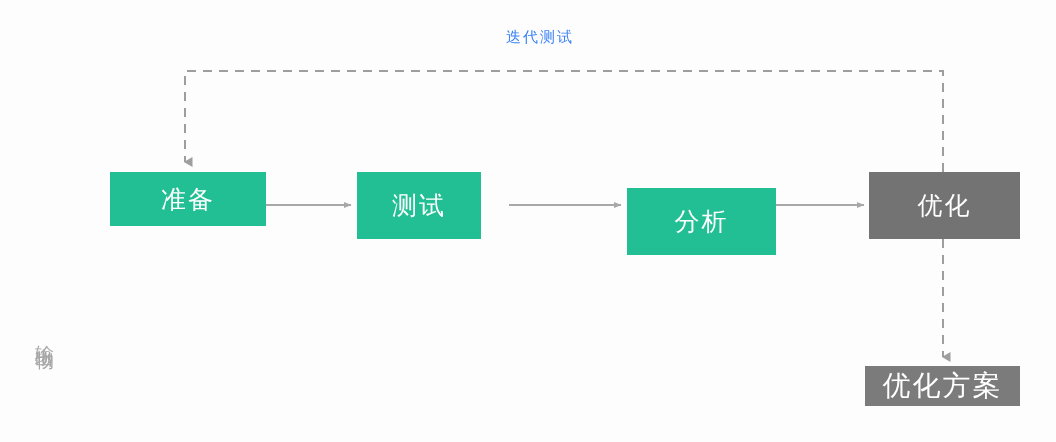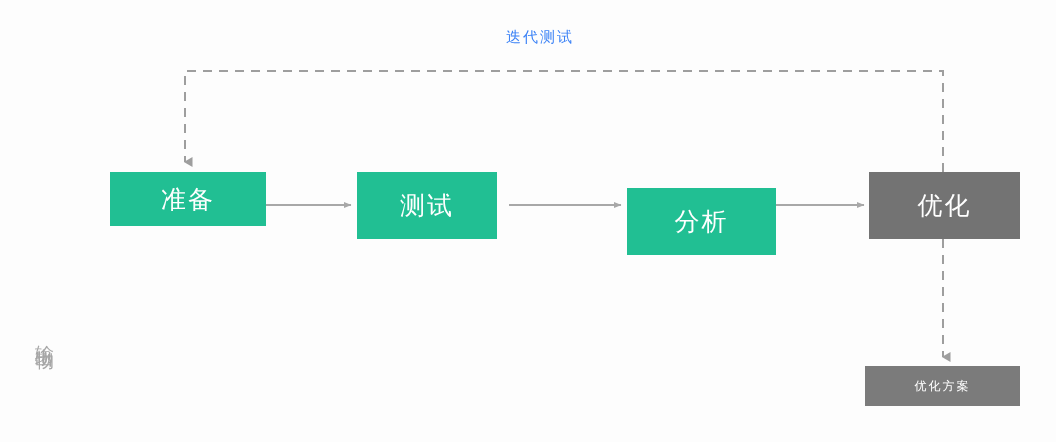--- a/index.html
+++ b/index.html
@@ -35,21 +35,21 @@
     user-select: none;
   }
   .node-stage {
     font-size: 25px;
     font-weight: 400;
   }
   .node-green { background: #21bf93; }
   .node-orange { background: #737373; }
   .node-gray {
     background: #7b7b7b;
-    font-size: 12px;
+    font-size: 28px;
   }
   .loop-label {
     position: absolute;
     color: #3b82f6;
     font-size: 15px;
     letter-spacing: 2px;
     white-space: nowrap;
     user-select: none;
   }
   .axis-label {
@@ -88,21 +88,21 @@
   </svg>
 
   <div class="loop-label" style="left:506px; top:28px;">迭代测试</div>
 
   <div class="axis-label" style="left:31px; top:330px;">输出物</div>
 
   <div class="node node-stage node-green" style="left:110px; top:172px; width:156px; height:54px;">
     <span>准备</span>
   </div>
 
-  <div class="node node-stage node-green" style="left:357px; top:172px; width:140px; height:67px;">
+  <div class="node node-stage node-green" style="left:357px; top:172px; width:124px; height:67px;">
     <span>测试</span>
   </div>
 
   <div class="node node-stage node-green" style="left:627px; top:188px; width:149px; height:67px;">
     <span>分析</span>
   </div>
 
   <div class="node node-stage node-orange" style="left:869px; top:172px; width:151px; height:67px;">
     <span>优化</span>
   </div>

